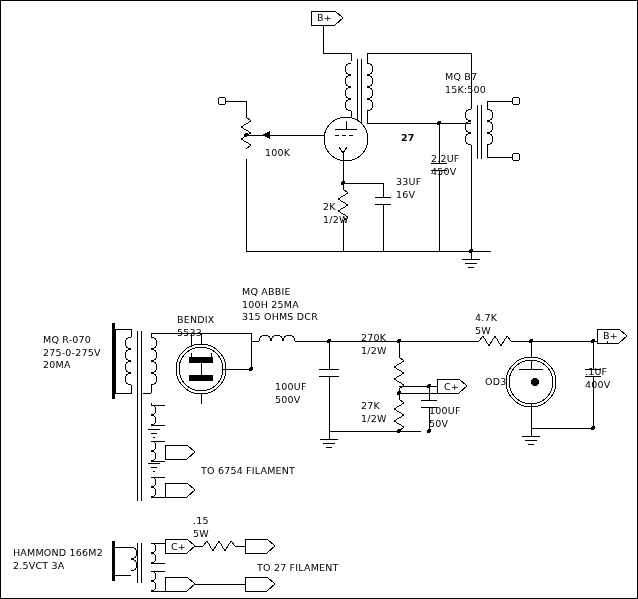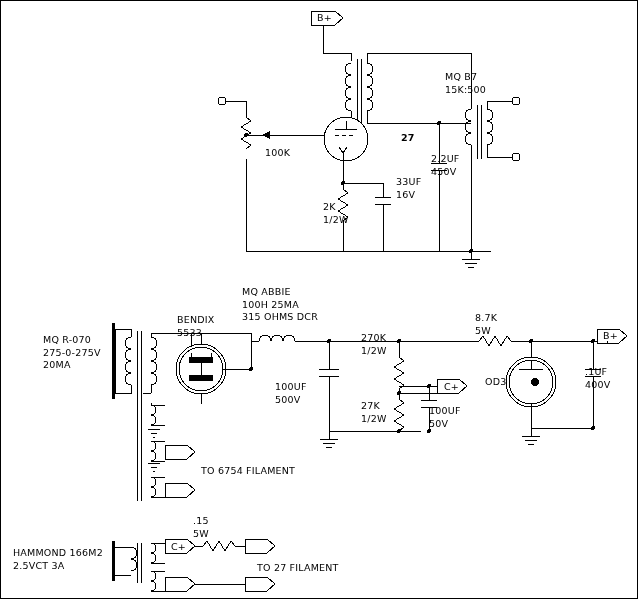--- a/index.html
+++ b/index.html
@@ -298,21 +298,21 @@
 20MA</div>
   <div class="lbl" style="left:274px;top:380px;">100UF
 500V</div>
   <div class="lbl" style="left:360px;top:331px;">270K
 1/2W</div>
   <div class="lbl" style="left:360px;top:399px;">27K
 1/2W</div>
   <div class="lbl" style="left:428px;top:404px;">100UF
 50V</div>
   <div class="lbl" style="left:443px;top:380px;">C+</div>
-  <div class="lbl" style="left:474px;top:311px;">8.7K
+  <div class="lbl" style="left:474px;top:311px;">4.7K
 5W</div>
   <div class="lbl" style="left:484px;top:375px;">OD3</div>
   <div class="lbl" style="left:584px;top:365px;">.1UF
 400V</div>
   <div class="lbl" style="left:602px;top:329px;">B+</div>
 
   <div class="lbl" style="left:200px;top:464px;">TO 6754 FILAMENT</div>
   <div class="lbl" style="left:12px;top:546px;">HAMMOND 166M2
 2.5VCT 3A</div>
   <div class="lbl" style="left:192px;top:514px;">.15

